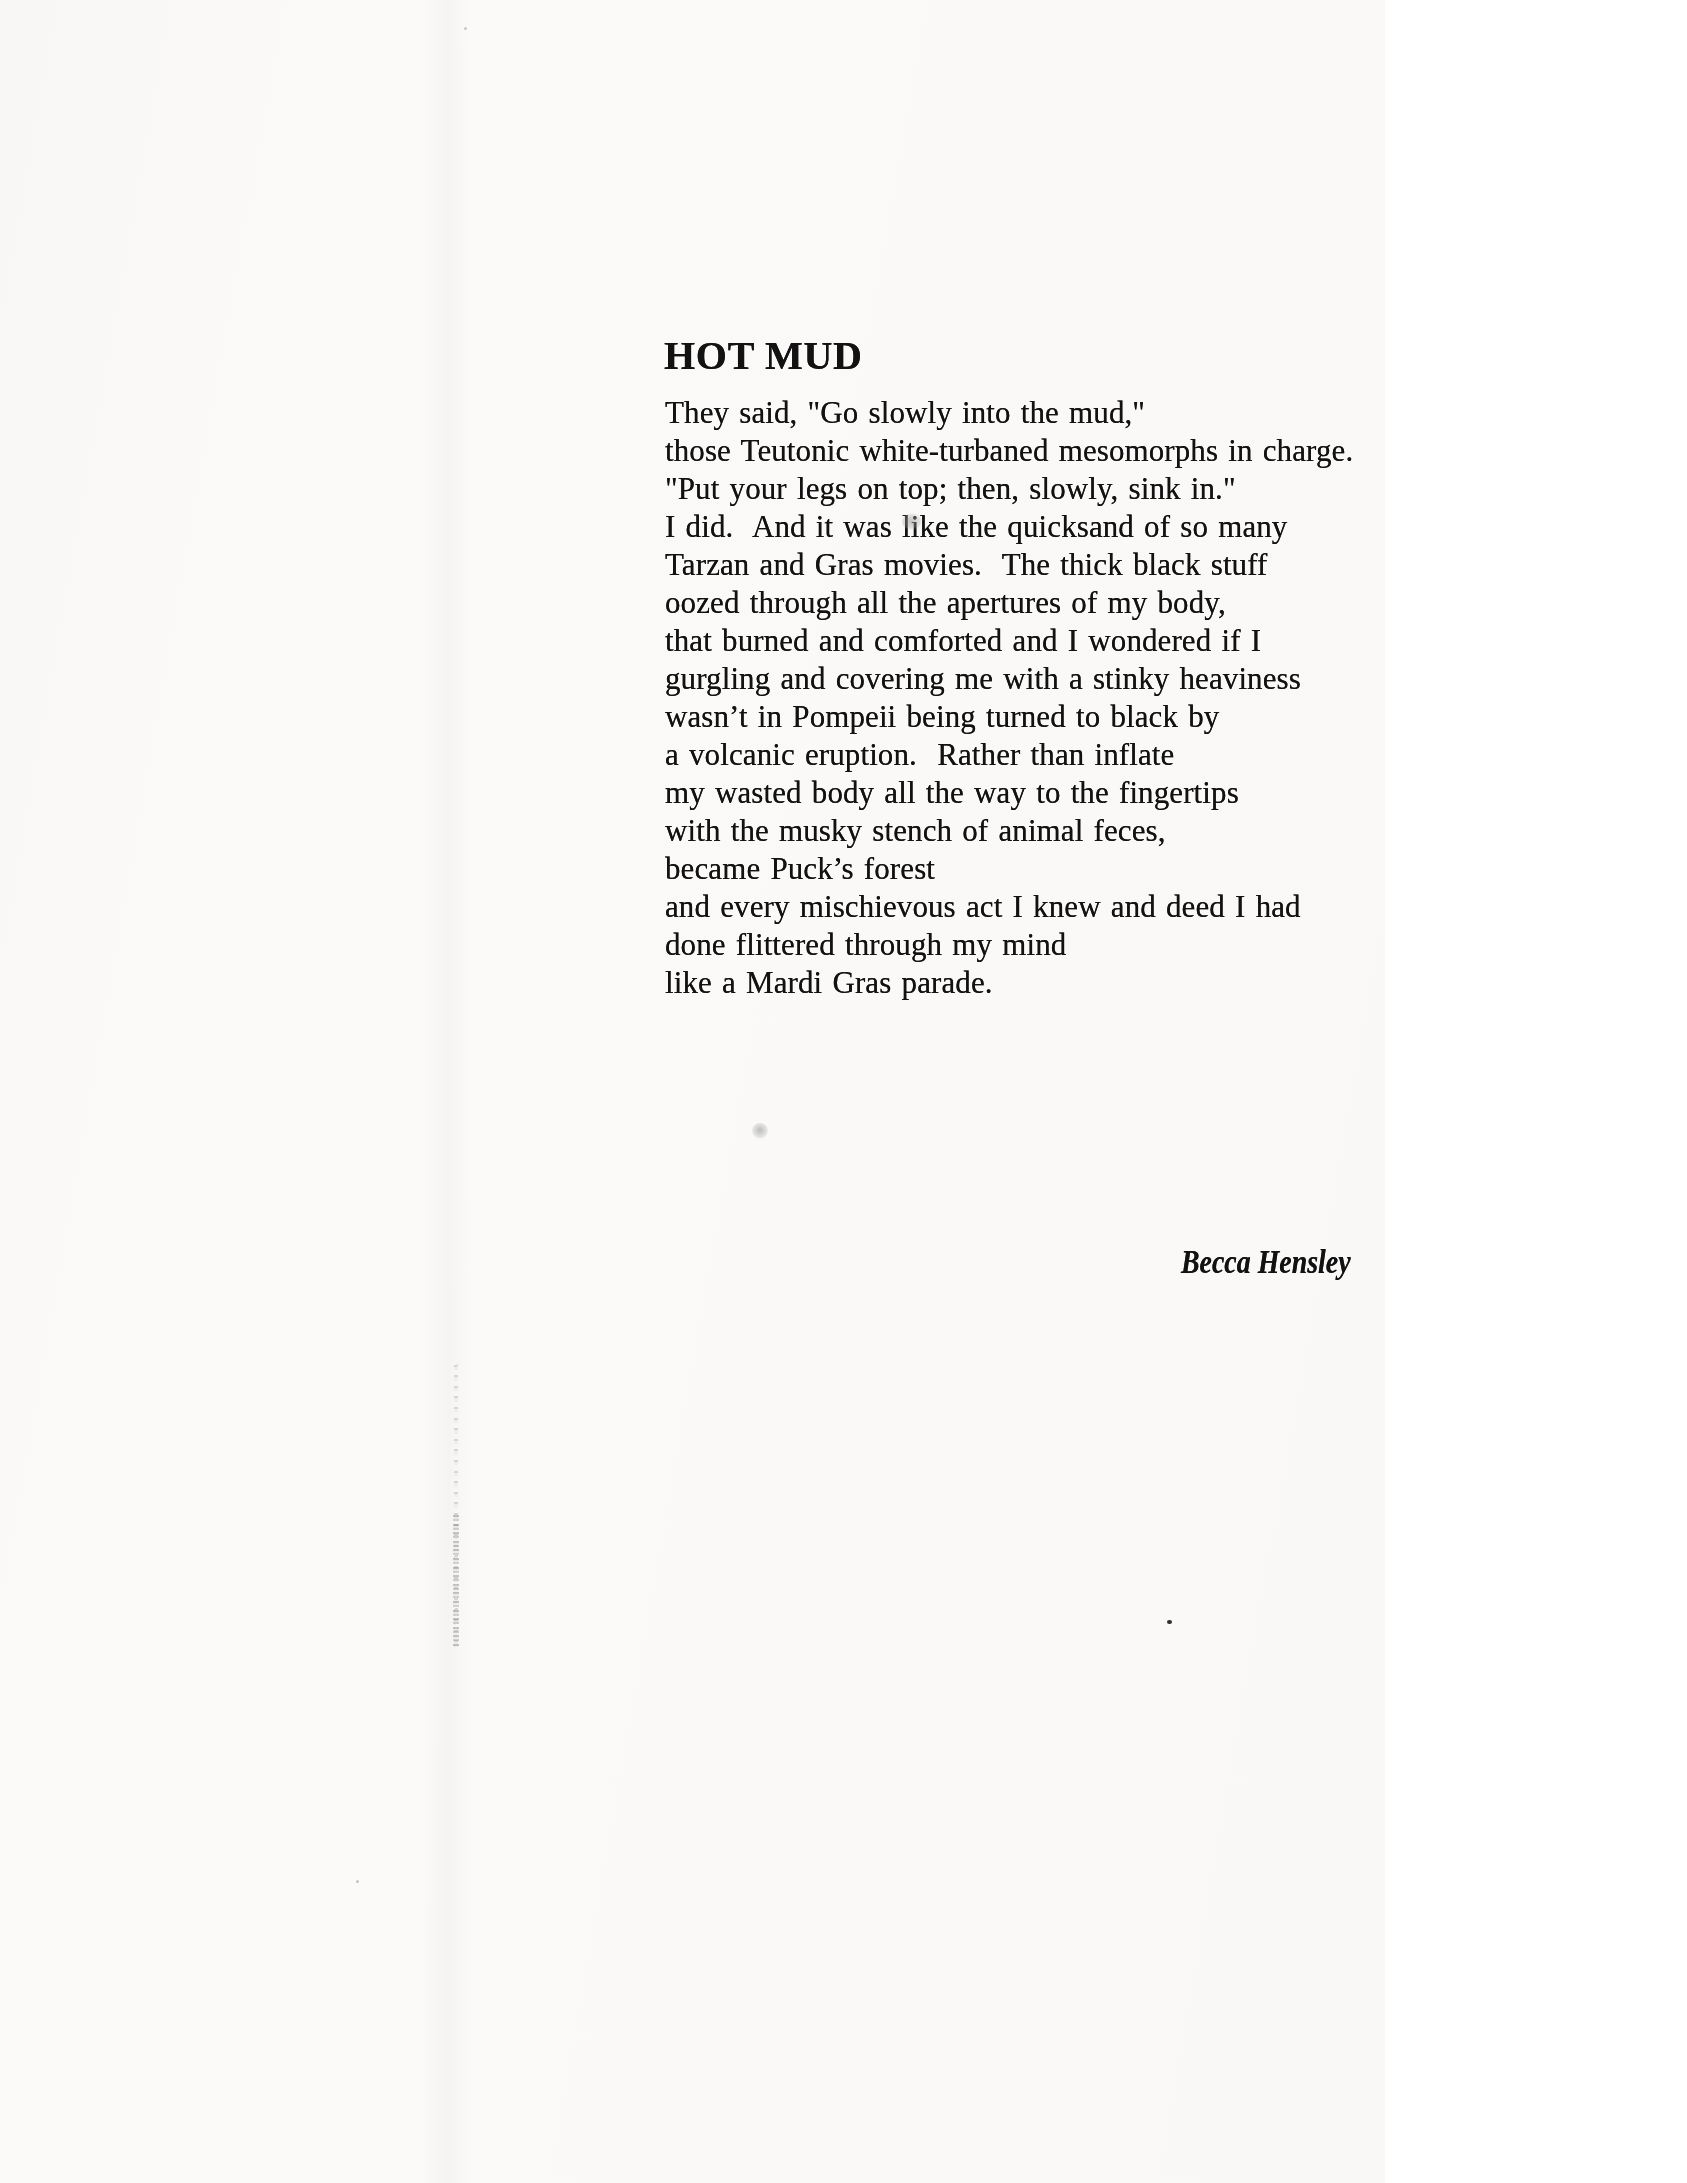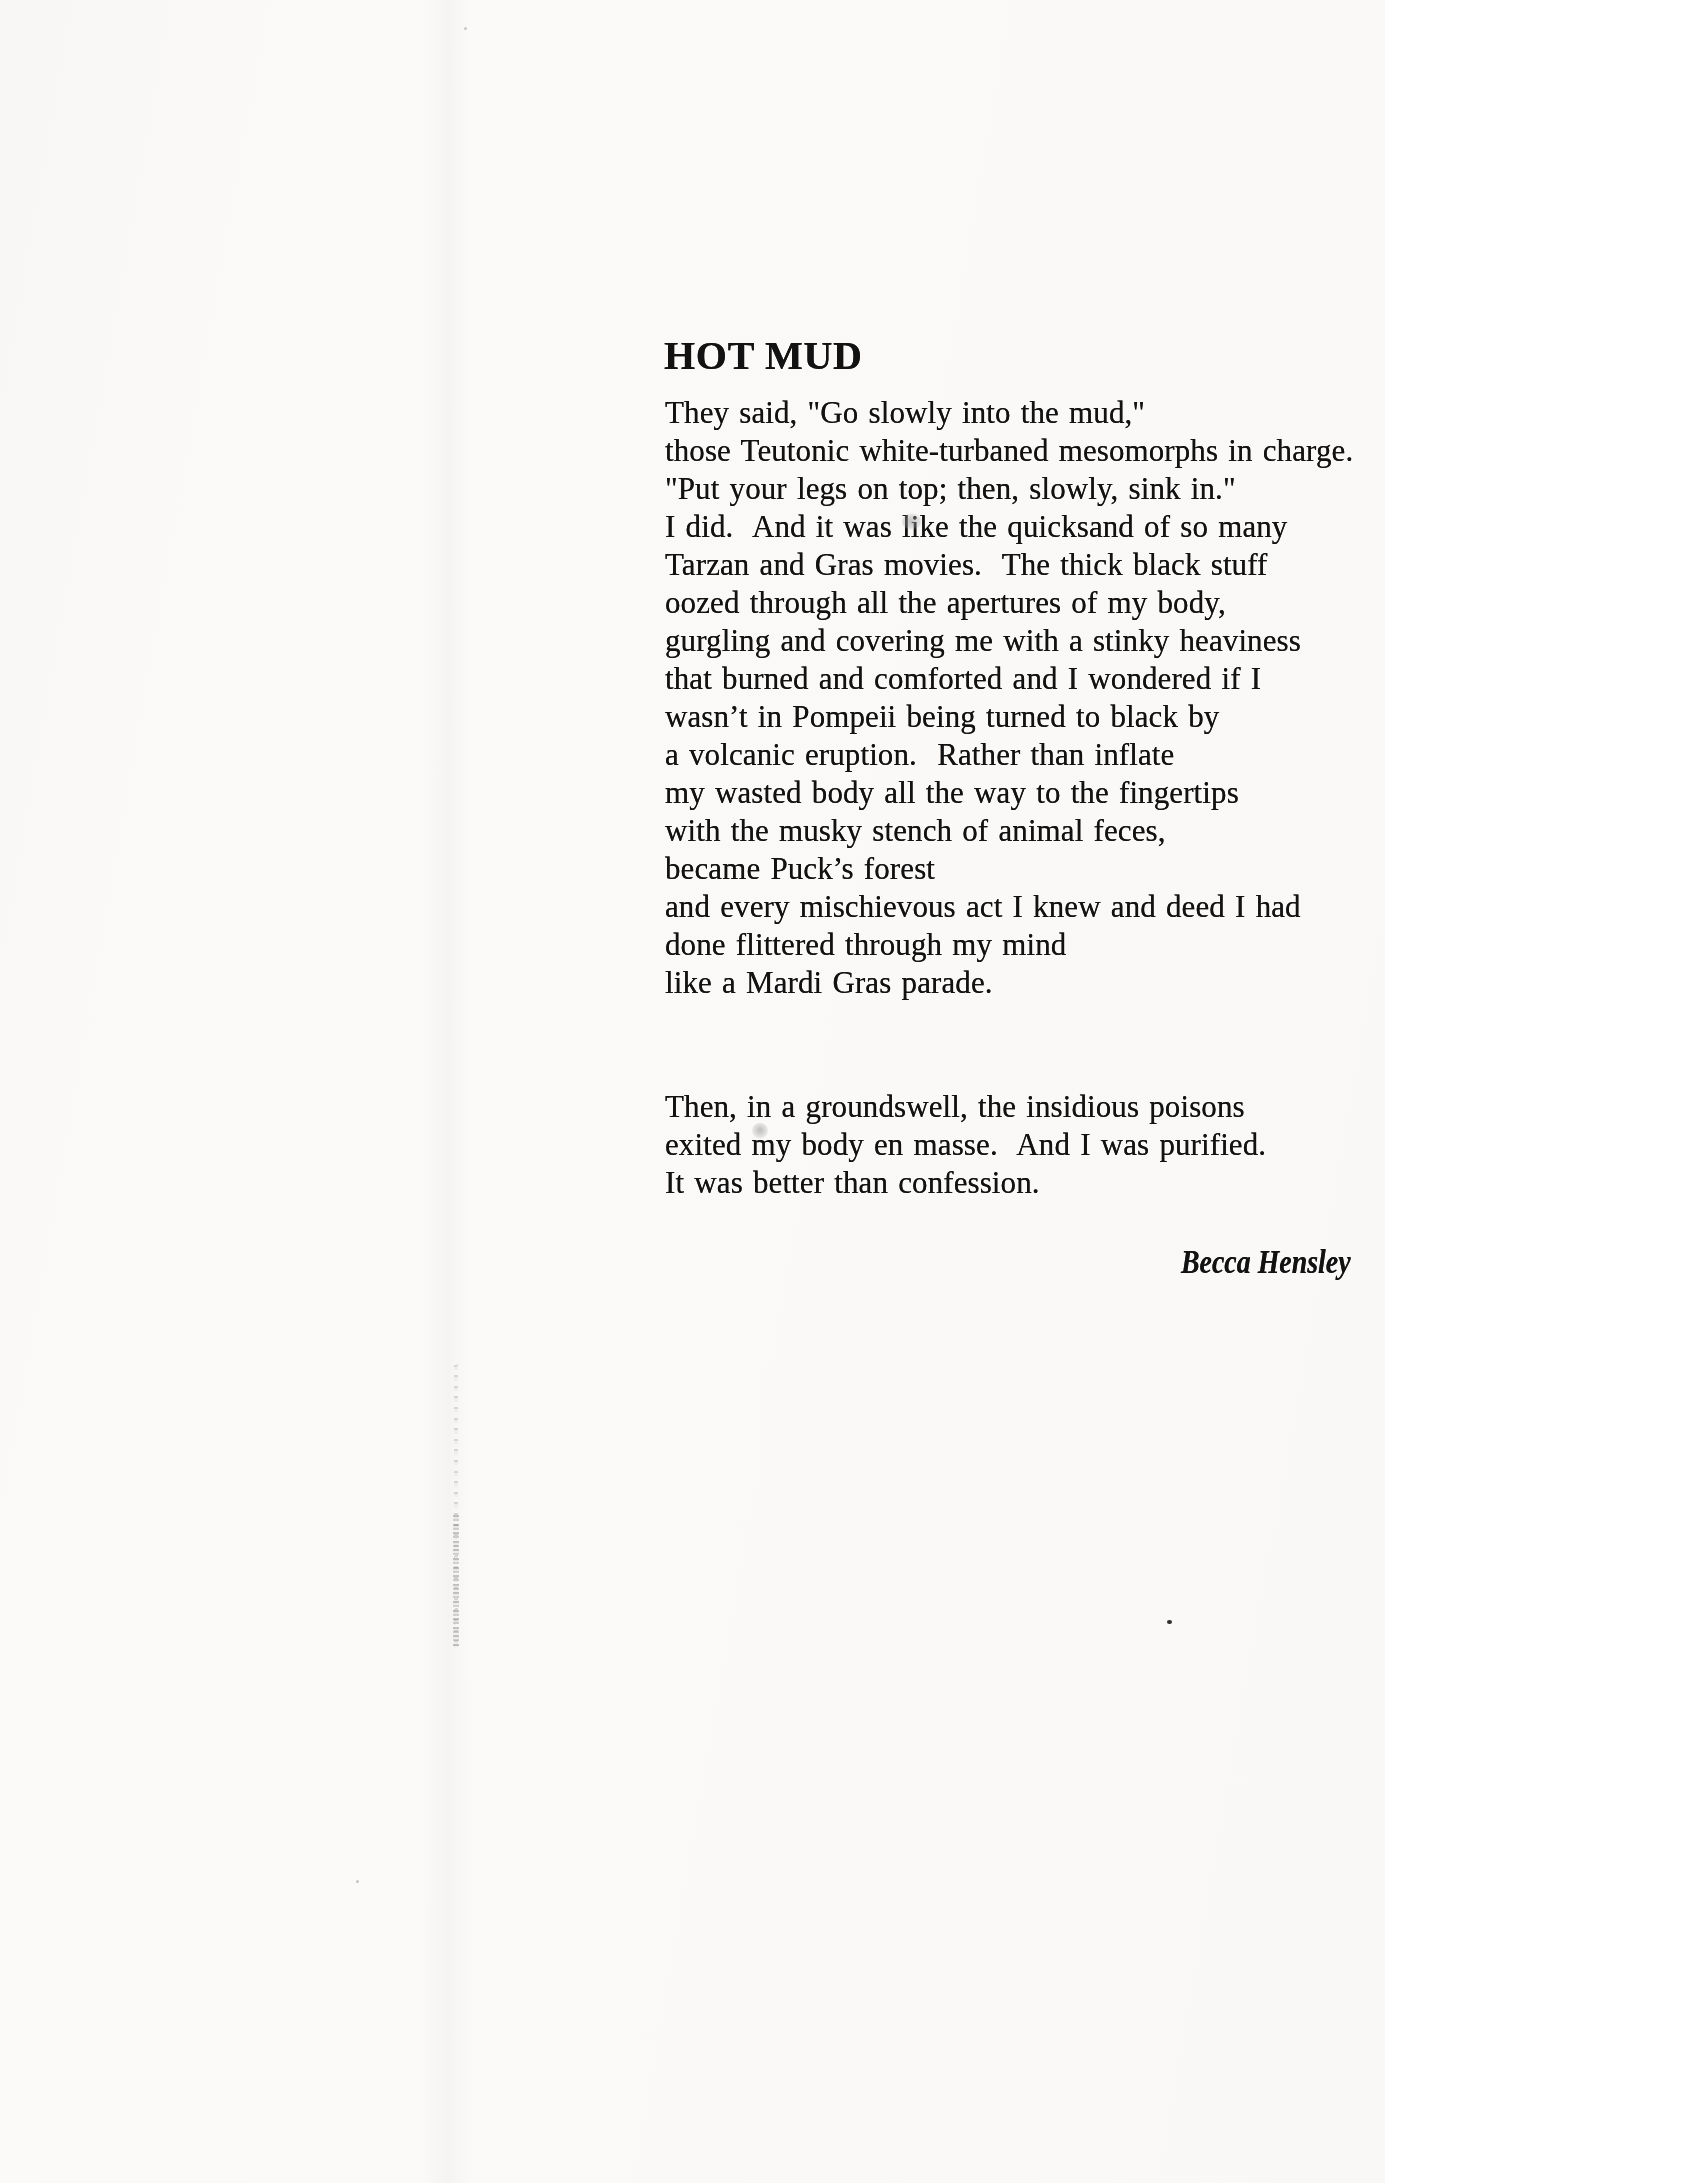--- a/index.html
+++ b/index.html
@@ -120,37 +120,32 @@
 
   <h1 class="title">HOT MUD</h1>
 
   <div class="stanza stanza-1">
     <div class="line">They said, "Go slowly into the mud,"</div>
     <div class="line">those Teutonic white-turbaned mesomorphs in charge.</div>
     <div class="line">"Put your legs on top; then, slowly, sink in."</div>
     <div class="line">I did.  And it was like the quicksand of so many</div>
     <div class="line">Tarzan and Gras movies.  The thick black stuff</div>
     <div class="line">oozed through all the apertures of my body,</div>
+    <div class="line">that burned and comforted and I wondered if I</div>
     <div class="line">gurgling and covering me with a stinky heaviness</div>
-    <div class="line">that burned and comforted and I wondered if I</div>
     <div class="line">wasn’t in Pompeii being turned to black by</div>
     <div class="line">a volcanic eruption.  Rather than inflate</div>
     <div class="line">my wasted body all the way to the fingertips</div>
     <div class="line">with the musky stench of animal feces,</div>
     <div class="line">became Puck’s forest</div>
     <div class="line">and every mischievous act I knew and deed I had</div>
     <div class="line">done flittered through my mind</div>
     <div class="line">like a Mardi Gras parade.</div>
   </div>
 
-  <div class="stanza stanza-2">
-    <div class="line">Then, in a groundswell, the insidious poisons</div>
-    <div class="line">exited my body en masse.  And I was purified.</div>
-    <div class="line">It was better than confession.</div>
-  </div>
 
   <div class="author">Becca Hensley</div>
 
   <div class="page-number">71</div>
 
   <div class="streak"></div>
   <div class="streak-dense"></div>
   <div class="speck speck-1"></div>
   <div class="speck speck-2"></div>
   <div class="smudge-1"></div>

